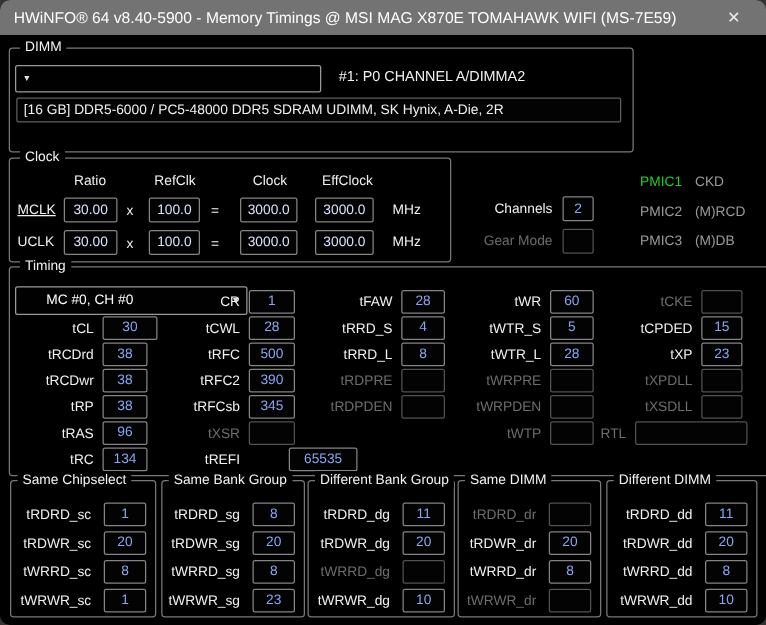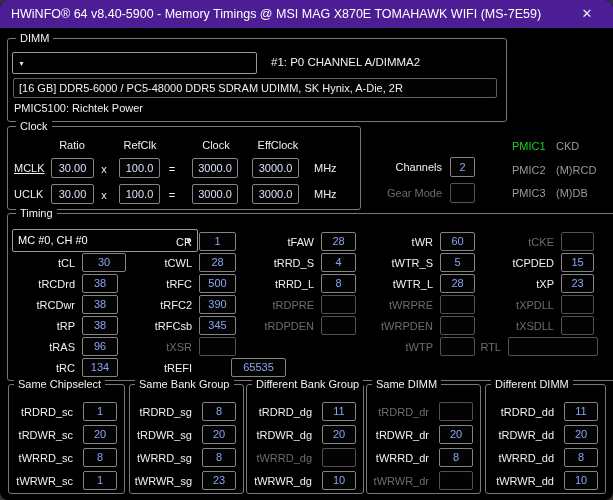--- a/index.html
+++ b/index.html
@@ -2,21 +2,21 @@
 <html><head>
 <meta charset="utf-8">
 <style>
   html,body{margin:0;padding:0;background:#37332f;}
   #win{
     position:relative;width:613px;height:500px;background:#000;
     border-radius:8px;overflow:hidden;
     font-family:"Liberation Sans",sans-serif;font-size:11px;color:#f2f2f2;
   }
   
-  .titlebar{position:absolute;top:0;left:0;right:0;height:28px;background:#4c1d95;}
+  .titlebar{position:absolute;top:0;left:0;right:0;height:28px;background:#737373;}
   .title{position:absolute;left:11px;top:0;height:28px;line-height:28px;font-size:12.5px;color:#fff;white-space:nowrap;}
   .closebtn{position:absolute;right:6px;top:0;width:40px;height:28px;background:transparent;border:none;
     color:#e8e8e8;font-size:13px;line-height:28px;text-align:center;padding:0;cursor:default;}
   
   .group{position:absolute;border:1px solid #787878;border-radius:3px;}
   .legend{position:absolute;top:-8px;left:8px;background:#000;padding:0 4px;color:#f2f2f2;white-space:nowrap;line-height:14px;}
   
   .lbl{position:absolute;height:19px;line-height:19px;text-align:right;color:#f0f0f0;white-space:nowrap;}
   .lbl.dim{color:#6d6d6d;}
   .ltxt{position:absolute;height:19px;line-height:19px;color:#f0f0f0;white-space:nowrap;}
@@ -46,21 +46,20 @@
   </div>
 
   <div class="group" style="left:7px;top:38px;width:498px;height:82px;">
     <span class="legend">DIMM</span>
   </div>
   <div class="combo" style="left:12px;top:52px;width:245px;height:22px;">
     <span class="arrow">▼</span>
   </div>
   <span class="ltxt" style="left:271px;top:53px;font-size:11.5px;">#1: P0 CHANNEL A/DIMMA2</span>
   <div class="vbox" style="left:13px;top:78px;width:484px;height:20px;text-align:left;padding-left:5px;color:#f0f0f0;border-color:#5f5f5f;line-height:18px;">[16 GB] DDR5-6000 / PC5-48000 DDR5 SDRAM UDIMM, SK Hynix, A-Die, 2R</div>
-  <span class="ltxt" style="left:14px;top:99px;">PMIC5100: Richtek Power</span>
 
   <div class="group" style="left:7px;top:126px;width:352px;height:82px;">
     <span class="legend">Clock</span>
   </div>
   <span class="hdr" style="left:44px;top:138px;width:56px;">Ratio</span>
   <span class="hdr" style="left:112px;top:138px;width:56px;">RefClk</span>
   <span class="hdr" style="left:188px;top:138px;width:56px;">Clock</span>
   <span class="hdr" style="left:250px;top:138px;width:56px;">EffClock</span>
 
   <span class="ltxt" style="left:14px;top:159px;text-decoration:underline;">MCLK</span>
@@ -89,21 +88,21 @@
   <span class="pmic-name on" style="left:512px;top:140px;">PMIC1</span>
   <span class="pmic-tag" style="left:556px;top:140px;">CKD</span>
   <span class="pmic-name" style="left:512px;top:164px;">PMIC2</span>
   <span class="pmic-tag" style="left:556px;top:164px;">(M)RCD</span>
   <span class="pmic-name" style="left:512px;top:187px;">PMIC3</span>
   <span class="pmic-tag" style="left:556px;top:187px;">(M)DB</span>
 
   <div class="group" style="left:7px;top:213px;width:600px;height:166px;padding-left:12px;">
     <span class="legend">Timing</span>
   </div>
-  <div class="combo" style="left:12px;top:229px;width:186px;height:23px;">
+  <div class="combo" style="left:12px;top:229px;width:186px;height:23px;padding-left:19px;">
     <span class="seldark">MC #0, CH #0</span>
     <span class="arrow">▼</span>
   </div>
   <div id="timing-cells">
       <span class="lbl" style="left: 102px; top: 233px; width: 90px;">CR</span>
       <div class="vbox" style="left: 199px; top: 232px; width: 37px;">1</div>
       <span class="lbl" style="left: 224px; top: 233px; width: 90px;">tFAW</span>
       <div class="vbox" style="left: 321px; top: 232px; width: 35px;">28</div>
       <span class="lbl" style="left: 343px; top: 233px; width: 90px;">tWR</span>
       <div class="vbox" style="left: 440px; top: 232px; width: 35px;">60</div>

